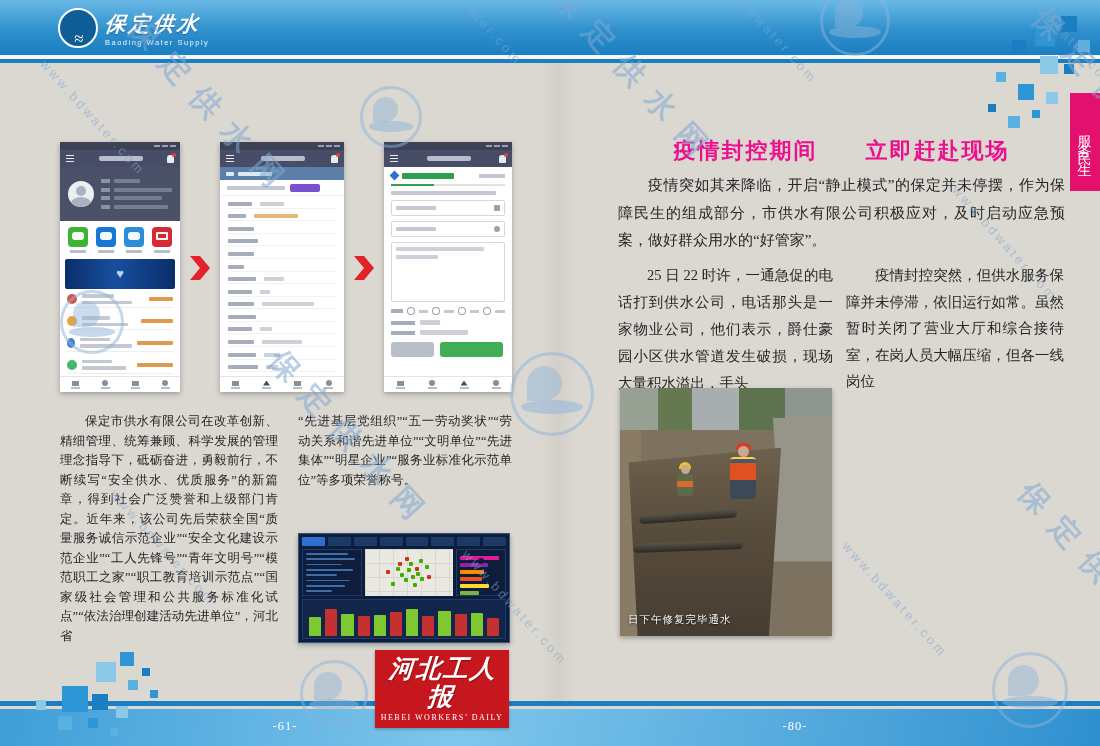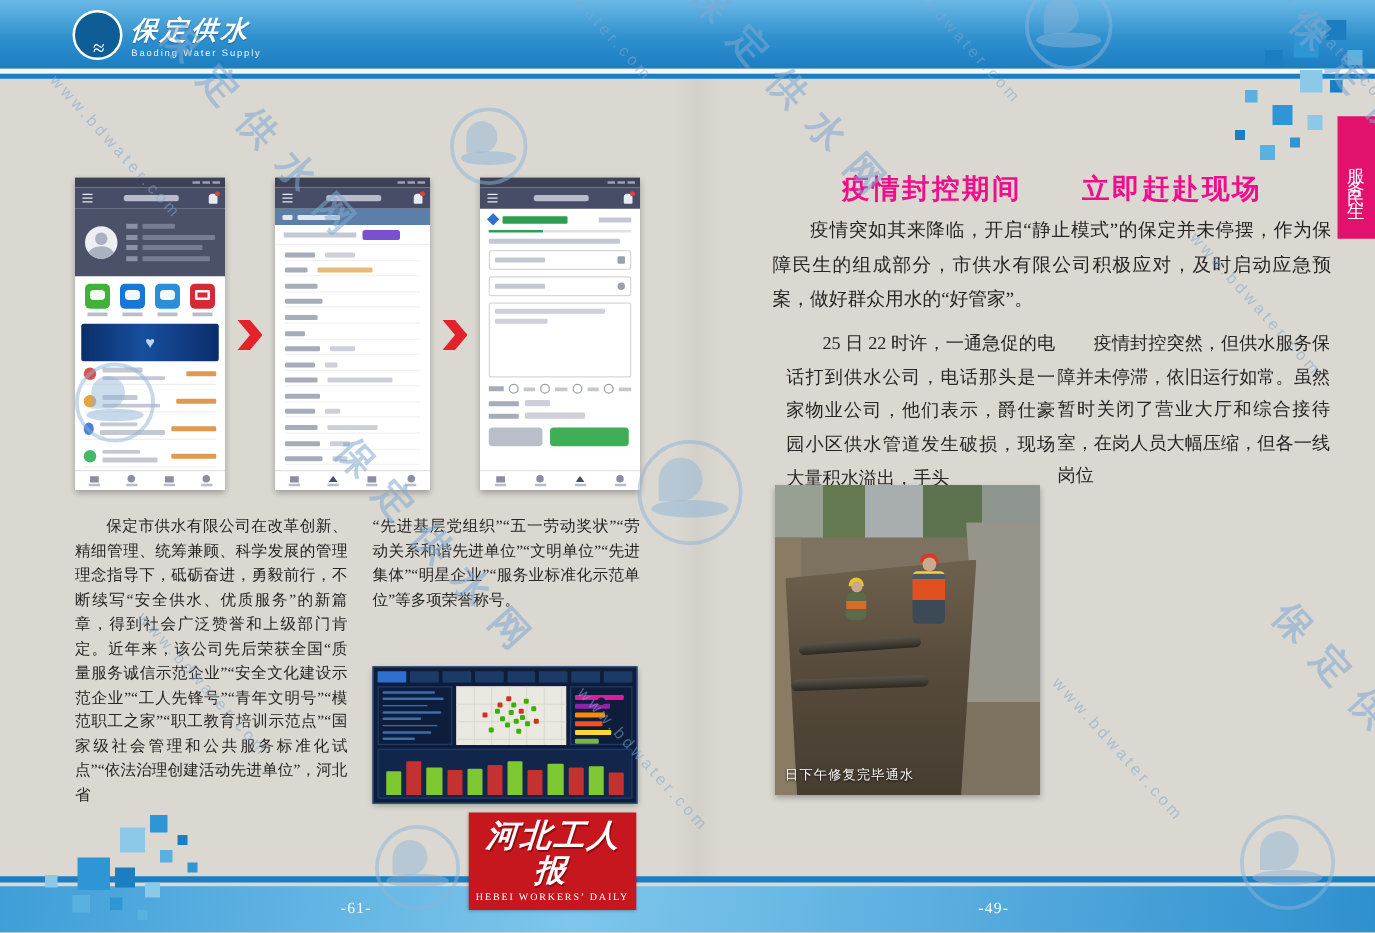--- a/index.html
+++ b/index.html
@@ -137,21 +137,21 @@
   .paper-logo{left:375px;top:650px;width:134px;background:#c6171e;color:#fff;text-align:center;
     padding:5px 4px 6px;box-sizing:border-box;box-shadow:0 1px 3px rgba(0,0,0,.3);z-index:2;}
   .paper-name{font-family:"DejaVu Serif",serif;font-weight:bold;font-style:italic;font-size:25px;
     letter-spacing:2px;line-height:28px;transform:skewX(-4deg);text-shadow:1px 1px 0 rgba(90,0,0,.5);}
   .paper-sub{font-family:"Liberation Serif",serif;font-size:8px;letter-spacing:1.5px;margin-top:2px;}
 
   
   .headline{left:618px;top:136px;width:447px;margin:0;text-align:center;font-size:22px;font-weight:bold;
     color:#ed0f8c;font-family:"Liberation Sans",sans-serif;letter-spacing:2px;z-index:2;}
   .para1{left:618px;top:172px;width:447px;margin:0;font-size:15px;line-height:27.5px;text-align:justify;text-indent:2em;z-index:2;}
-  .colL{left:618px;top:262px;width:215px;font-size:14.5px;line-height:27px;text-align:justify;text-indent:2em;z-index:2;margin-left:11px;}
+  .colL{left:618px;top:262px;width:215px;font-size:14.5px;line-height:27px;text-align:justify;text-indent:2em;z-index:2;}
   .colR{left:846px;top:262px;width:218px;font-size:14.5px;line-height:26.5px;text-align:justify;z-index:2;}
   .colR p{margin:0;}
   .colR p.indent{text-indent:2em;}
 
   
   .photo{left:620px;top:388px;width:212px;height:248px;overflow:hidden;background:#7d7260;
     box-shadow:0 2px 5px rgba(0,0,0,.3);z-index:2;}
   .ph-top{position:absolute;left:0;top:0;width:100%;height:17%;
     background:linear-gradient(90deg,#98a093 0 18%,#64794f 18% 34%,#a8adaf 34% 56%,#5d7350 56% 78%,#8f958f 78% 100%);}
   .ph-rocks{position:absolute;right:0;top:12%;width:34%;height:58%;background:#97948a;
@@ -618,21 +618,21 @@
         <div class="w-head" style="width:11px;height:11px"></div>
         <div class="w-body" style="width:26px;height:42px;background:linear-gradient(180deg,#4a5a6a 15%,#e05020 15% 55%,#3c4a58 55%);box-shadow:inset 0 10px 0 -8px #ffd23a"></div>
       </div>
       <span class="photo-caption">日下午修复完毕通水</span>
     </div>
   </div>
 
   <div class="abs foot-line"></div>
   <div class="abs foot-bar"></div>
   <div class="abs pageno" style="left:230px">-61-</div>
-  <div class="abs pageno" style="left:740px">-49-</div>
+  <div class="abs pageno" style="left:740px">-80-</div>
 
   <div>
     <i class="px" style="left:62px;top:686px;width:26px;height:26px;background:#2e96d4"></i>
     <i class="px" style="left:96px;top:662px;width:20px;height:20px;background:#8cc8e8"></i>
     <i class="px" style="left:92px;top:694px;width:16px;height:16px;background:#1b7ec2"></i>
     <i class="px" style="left:120px;top:652px;width:14px;height:14px;background:#2e96d4"></i>
     <i class="px" style="left:128px;top:680px;width:10px;height:10px;background:#5ab1e0"></i>
     <i class="px" style="left:142px;top:668px;width:8px;height:8px;background:#1b7ec2"></i>
     <i class="px" style="left:58px;top:716px;width:14px;height:14px;background:#5ab1e0"></i>
     <i class="px" style="left:88px;top:718px;width:10px;height:10px;background:#2e96d4"></i>

